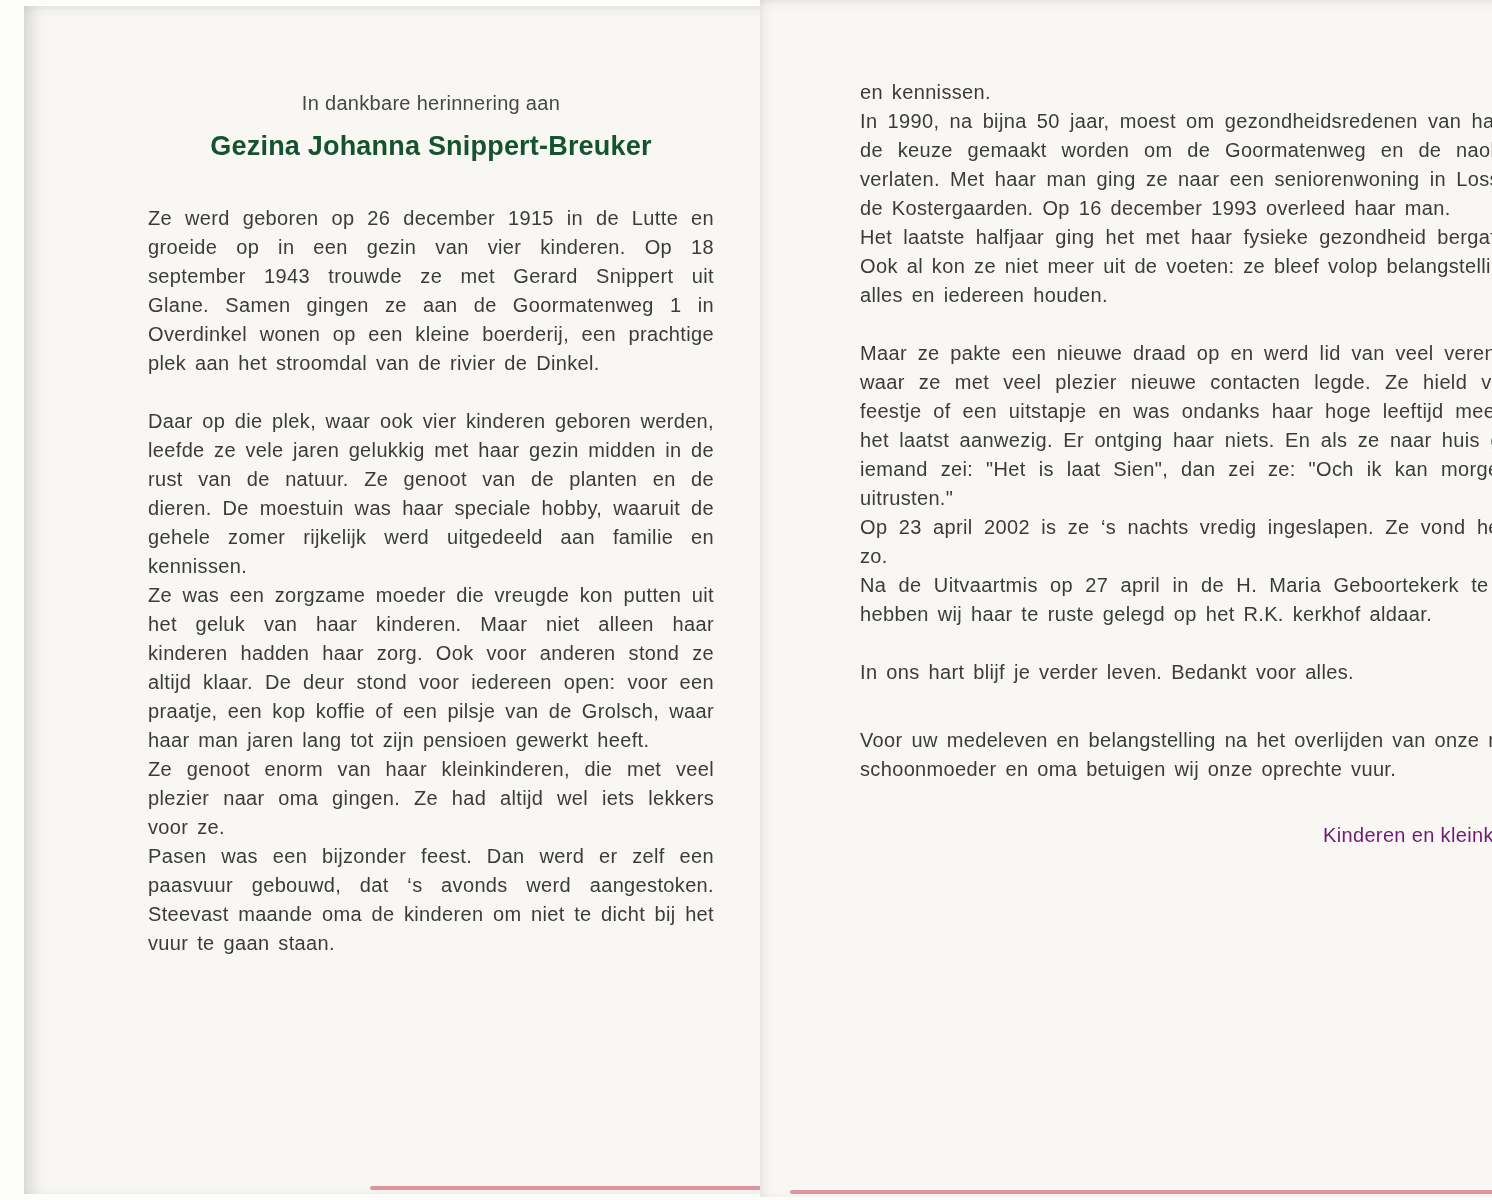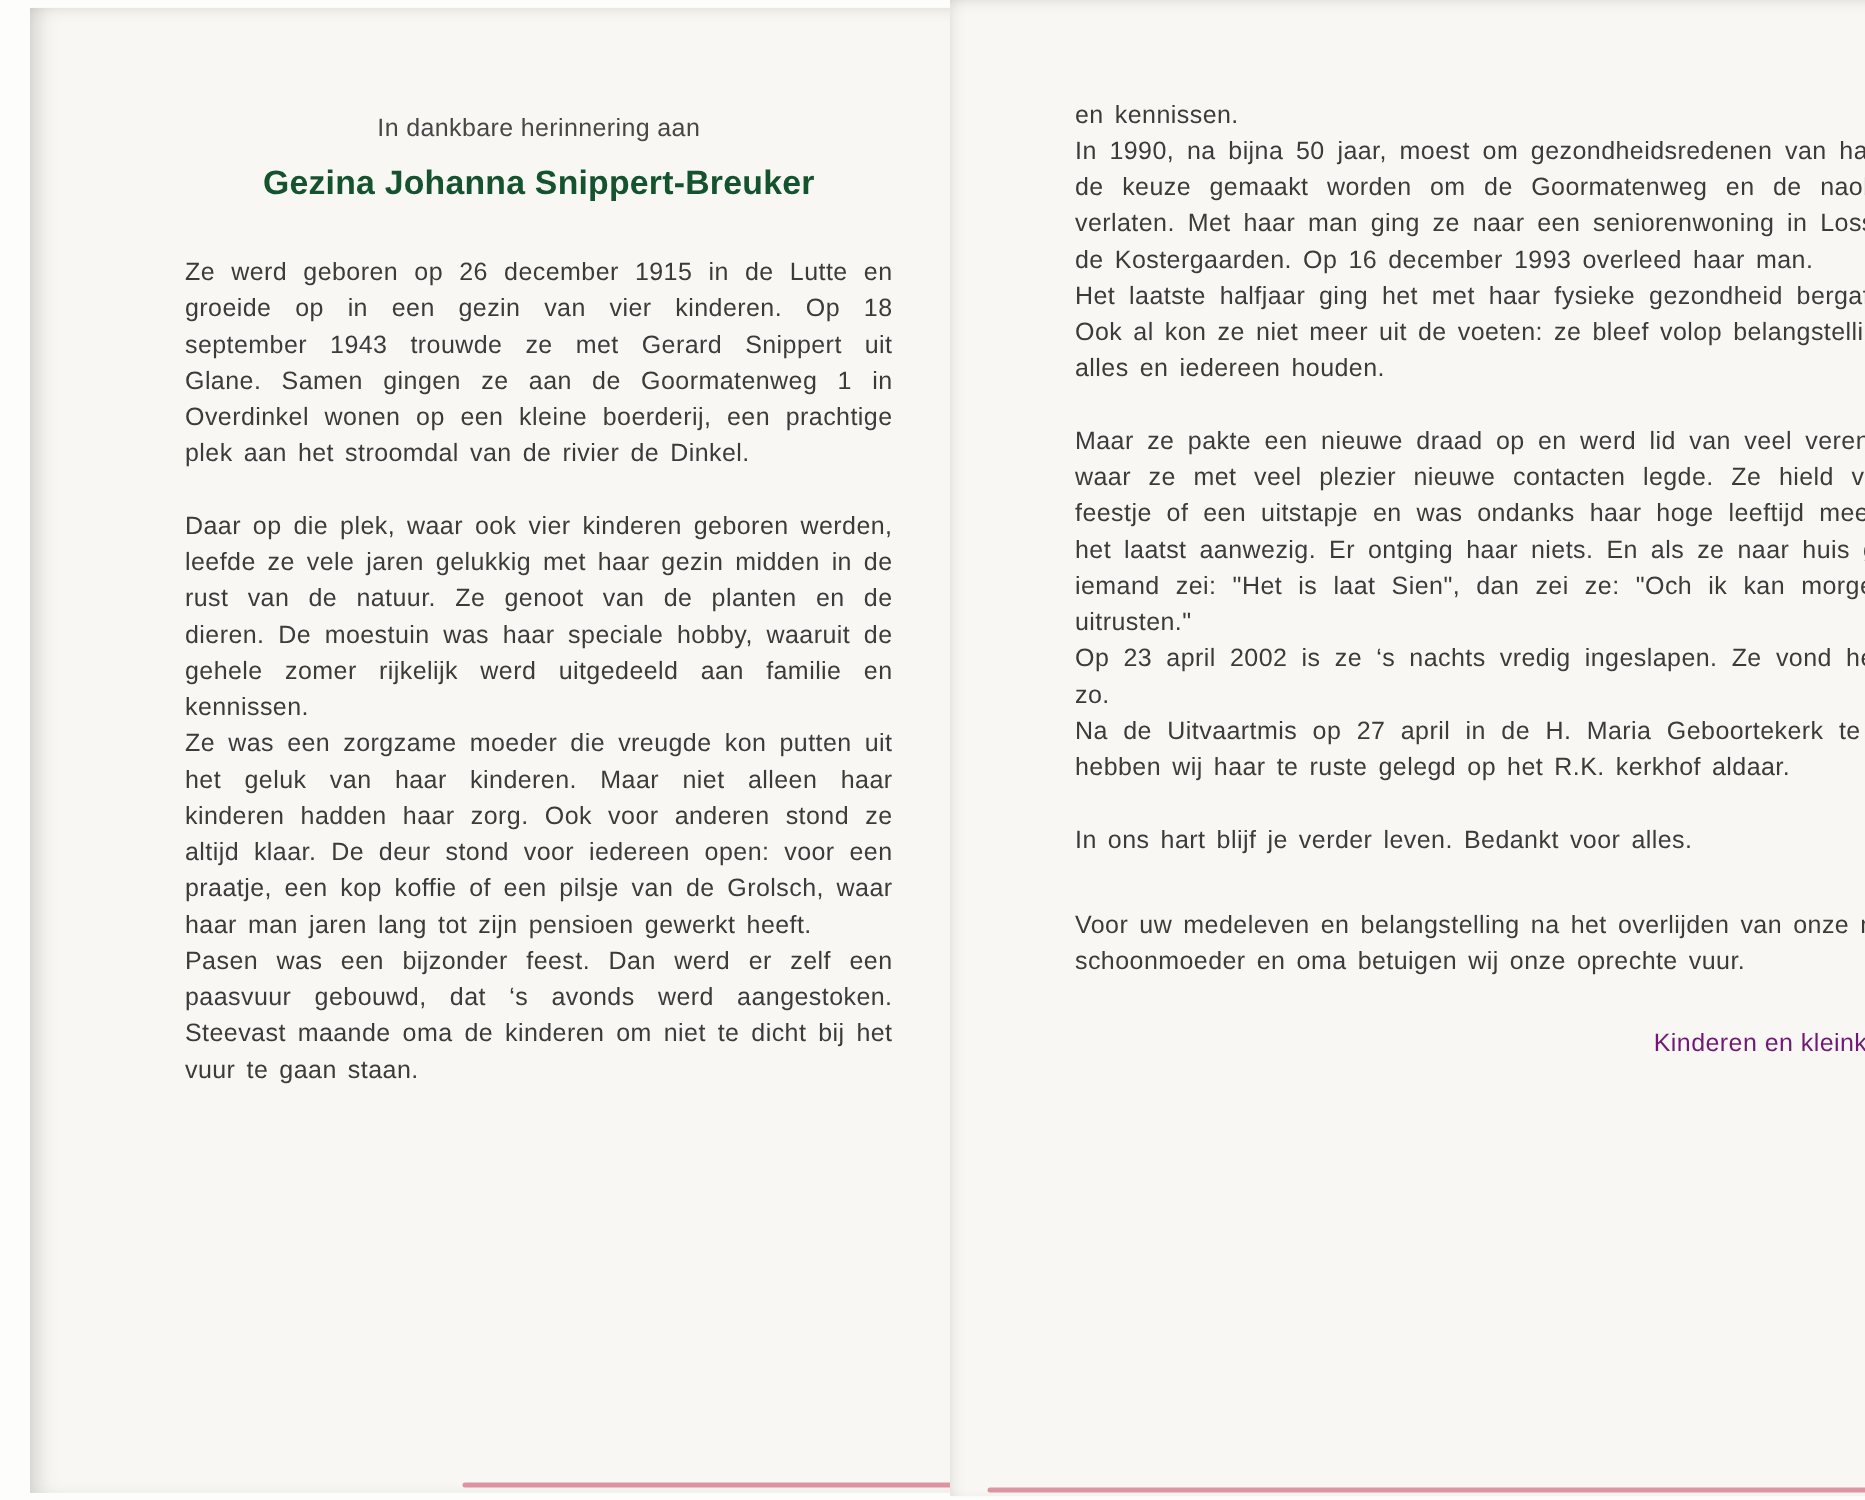--- a/index.html
+++ b/index.html
@@ -93,20 +93,21 @@
 <div class="canvas">
 
   <div class="page page-left">
     <div class="inner-left">
       <p class="card-header">In dankbare herinnering aan</p>
       <p class="card-title">Gezina Johanna Snippert-Breuker</p>
 
       <p class="body mb1">Ze werd geboren op 26 december 1915 in de Lutte en groeide op in een gezin van vier kinderen. Op 18 september 1943 trouwde ze met Gerard Snippert uit Glane. Samen gingen ze aan de Goormatenweg 1 in Overdinkel wonen op een kleine boerderij, een prachtige plek aan het stroomdal van de rivier de Dinkel.</p>
       <p class="body">Daar op die plek, waar ook vier kinderen geboren werden, leefde ze vele jaren gelukkig met haar gezin midden in de rust van de natuur. Ze genoot van de planten en de dieren. De moestuin was haar speciale hobby, waaruit de gehele zomer rijkelijk werd uitgedeeld aan familie en kennissen.</p>
       <p class="body">Ze was een zorgzame moeder die vreugde kon putten uit het geluk van haar kinderen. Maar niet alleen haar kinderen hadden haar zorg. Ook voor anderen stond ze altijd klaar. De deur stond voor iedereen open: voor een praatje, een kop koffie of een pilsje van de Grolsch, waar haar man jaren lang tot zijn pensioen gewerkt heeft.</p>
+      <p class="body">Ze genoot enorm van haar kleinkinderen, die met veel plezier naar oma gingen. Ze had altijd wel iets lekkers voor ze.</p>
       <p class="body">Pasen was een bijzonder feest. Dan werd er zelf een paasvuur gebouwd, dat ‘s avonds werd aangestoken. Steevast maande oma de kinderen om niet te dicht bij het vuur te gaan staan.</p>
     </div>
     <div class="scanline scanline-left"></div>
   </div>
 
   <div class="page page-right">
     <div class="inner-right">
       <p class="body">en kennissen.</p>
       <p class="body">In 1990, na bijna 50 jaar, moest om gezondheidsredenen van haar man de keuze gemaakt worden om de Goormatenweg en de naobers te verlaten. Met haar man ging ze naar een seniorenwoning in Losser aan de Kostergaarden. Op 16 december 1993 overleed haar man.</p>
       <p class="body mb1">Het laatste halfjaar ging het met haar fysieke gezondheid bergafwaarts. Ook al kon ze niet meer uit de voeten: ze bleef volop belangstelling voor alles en iedereen houden.</p>

